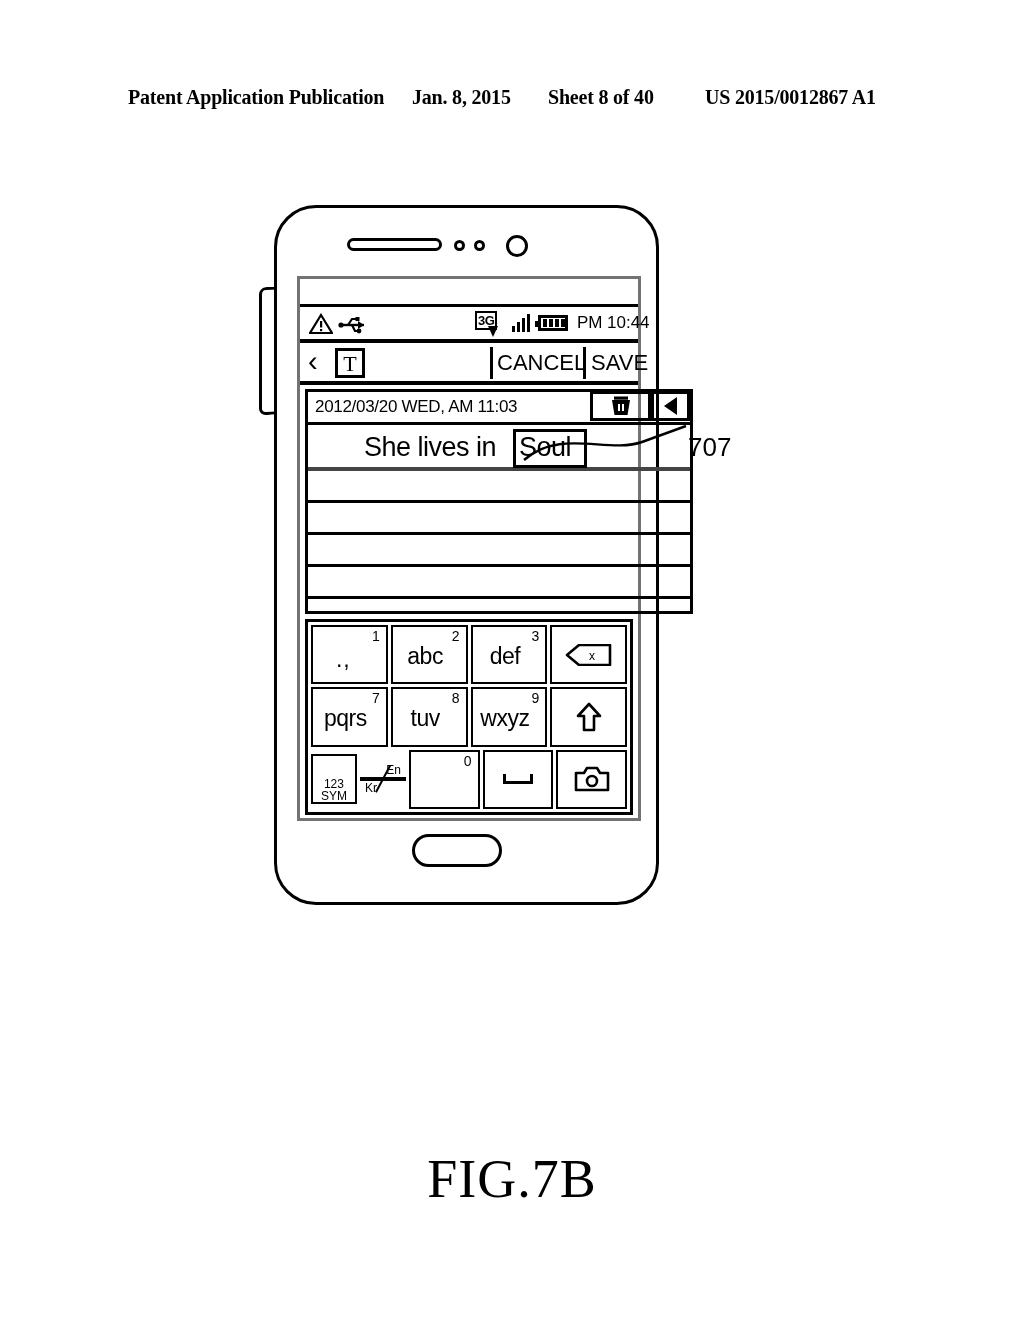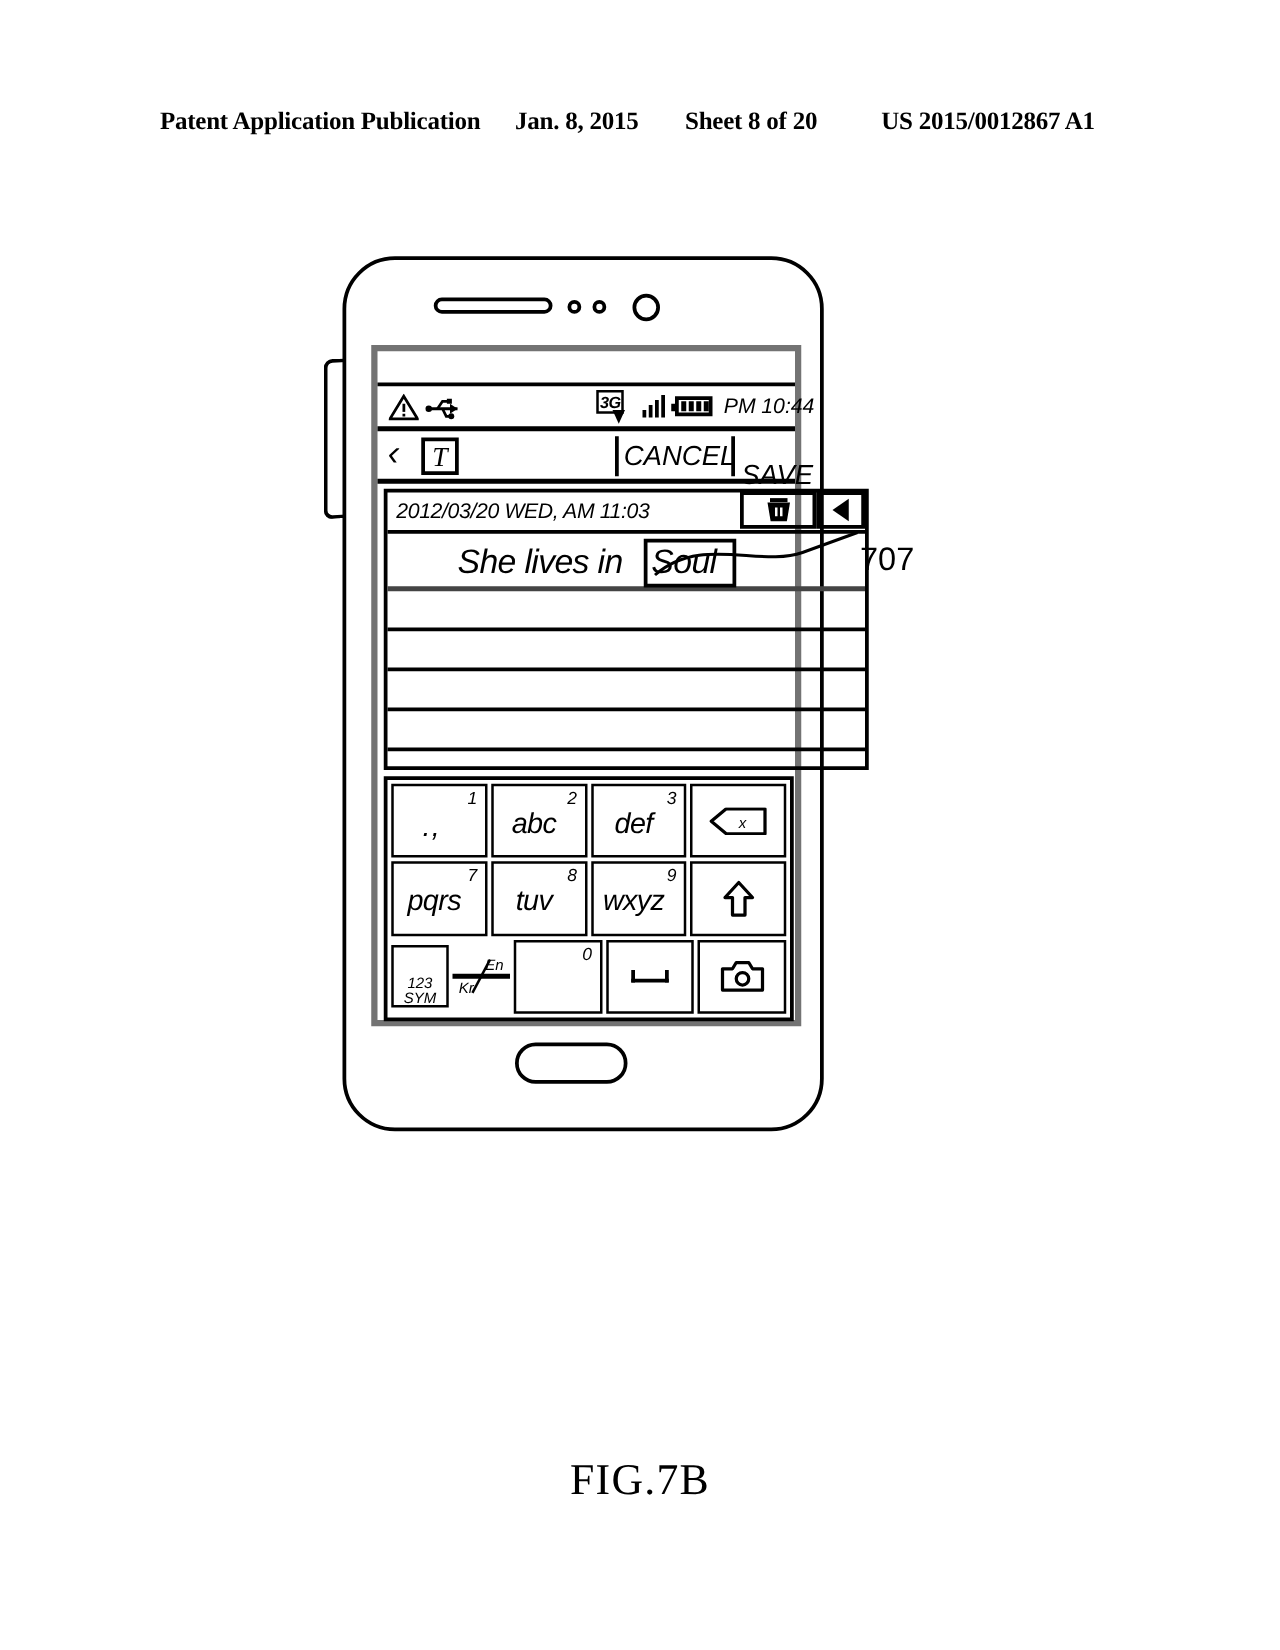--- a/index.html
+++ b/index.html
@@ -35,23 +35,22 @@
   .hdr-num   { position: absolute; left: 705px;  top: 0; }
 
   
   .fig-caption {
     position: absolute;
     top: 1148px;
     left: 0;
     width: 1024px;
     text-align: center;
     font-family: "Liberation Serif", serif;
-    font-size: 35px;
+    font-size: 54px;
     letter-spacing: 1px;
-    margin-top: 16px;
   }
 
   
   .device {
     position: absolute;
     left: 274px;
     top: 205px;
     width: 385px;
     height: 700px;
     border: 3px solid #000;
@@ -116,24 +115,23 @@
     box-sizing: border-box;
   }
 
   
   .screen {
     position: absolute;
     left: 20px;
     top: 68px;
     width: 344px;
     height: 545px;
-    border: 5px solid #737373;
+    border: 3px solid #737373;
     background: #fff;
     box-sizing: border-box;
-    font-style: italic;
   }
 
   
   .screen-topstrip {
     position: absolute;
     left: 0; top: 0;
     width: 100%;
     height: 28px;
     border-bottom: 3px solid #000;
     box-sizing: border-box;
@@ -242,21 +240,21 @@
   .tb-divider {
     position: absolute;
     top: 4px;
     width: 3px;
     height: 32px;
     background: #000;
   }
   .tb-div-1 { left: 190px; }
   .tb-div-2 { left: 283px; }
   .tb-cancel { position: absolute; left: 197px; top: 7px; font-size: 22px; }
-  .tb-save   { position: absolute; left: 291px; top: 22px; font-size: 22px; }
+  .tb-save   { position: absolute; left: 291px; top: 7px; font-size: 22px; }
 
   
   .memo {
     position: absolute;
     left: 5px;
     top: 110px;
     width: 388px;
     height: 225px;
     border: 3px solid #000;
     box-sizing: border-box;
@@ -424,21 +422,21 @@
     height: 70px;
     pointer-events: none;
   }
 </style>
 </head>
 <body>
 
 <div class="page-header">
   <span class="hdr-pub">Patent Application Publication</span>
   <span class="hdr-date">Jan. 8, 2015</span>
-  <span class="hdr-sheet">Sheet 8 of 20</span>
+  <span class="hdr-sheet">Sheet 8 of 40</span>
   <span class="hdr-num">US 2015/0012867 A1</span>
 </div>
 
 <div class="side-button"></div>
 
 <div class="device">
 
   <div class="speaker"></div>
   <div class="sensor-a"></div>
   <div class="sensor-b"></div>

